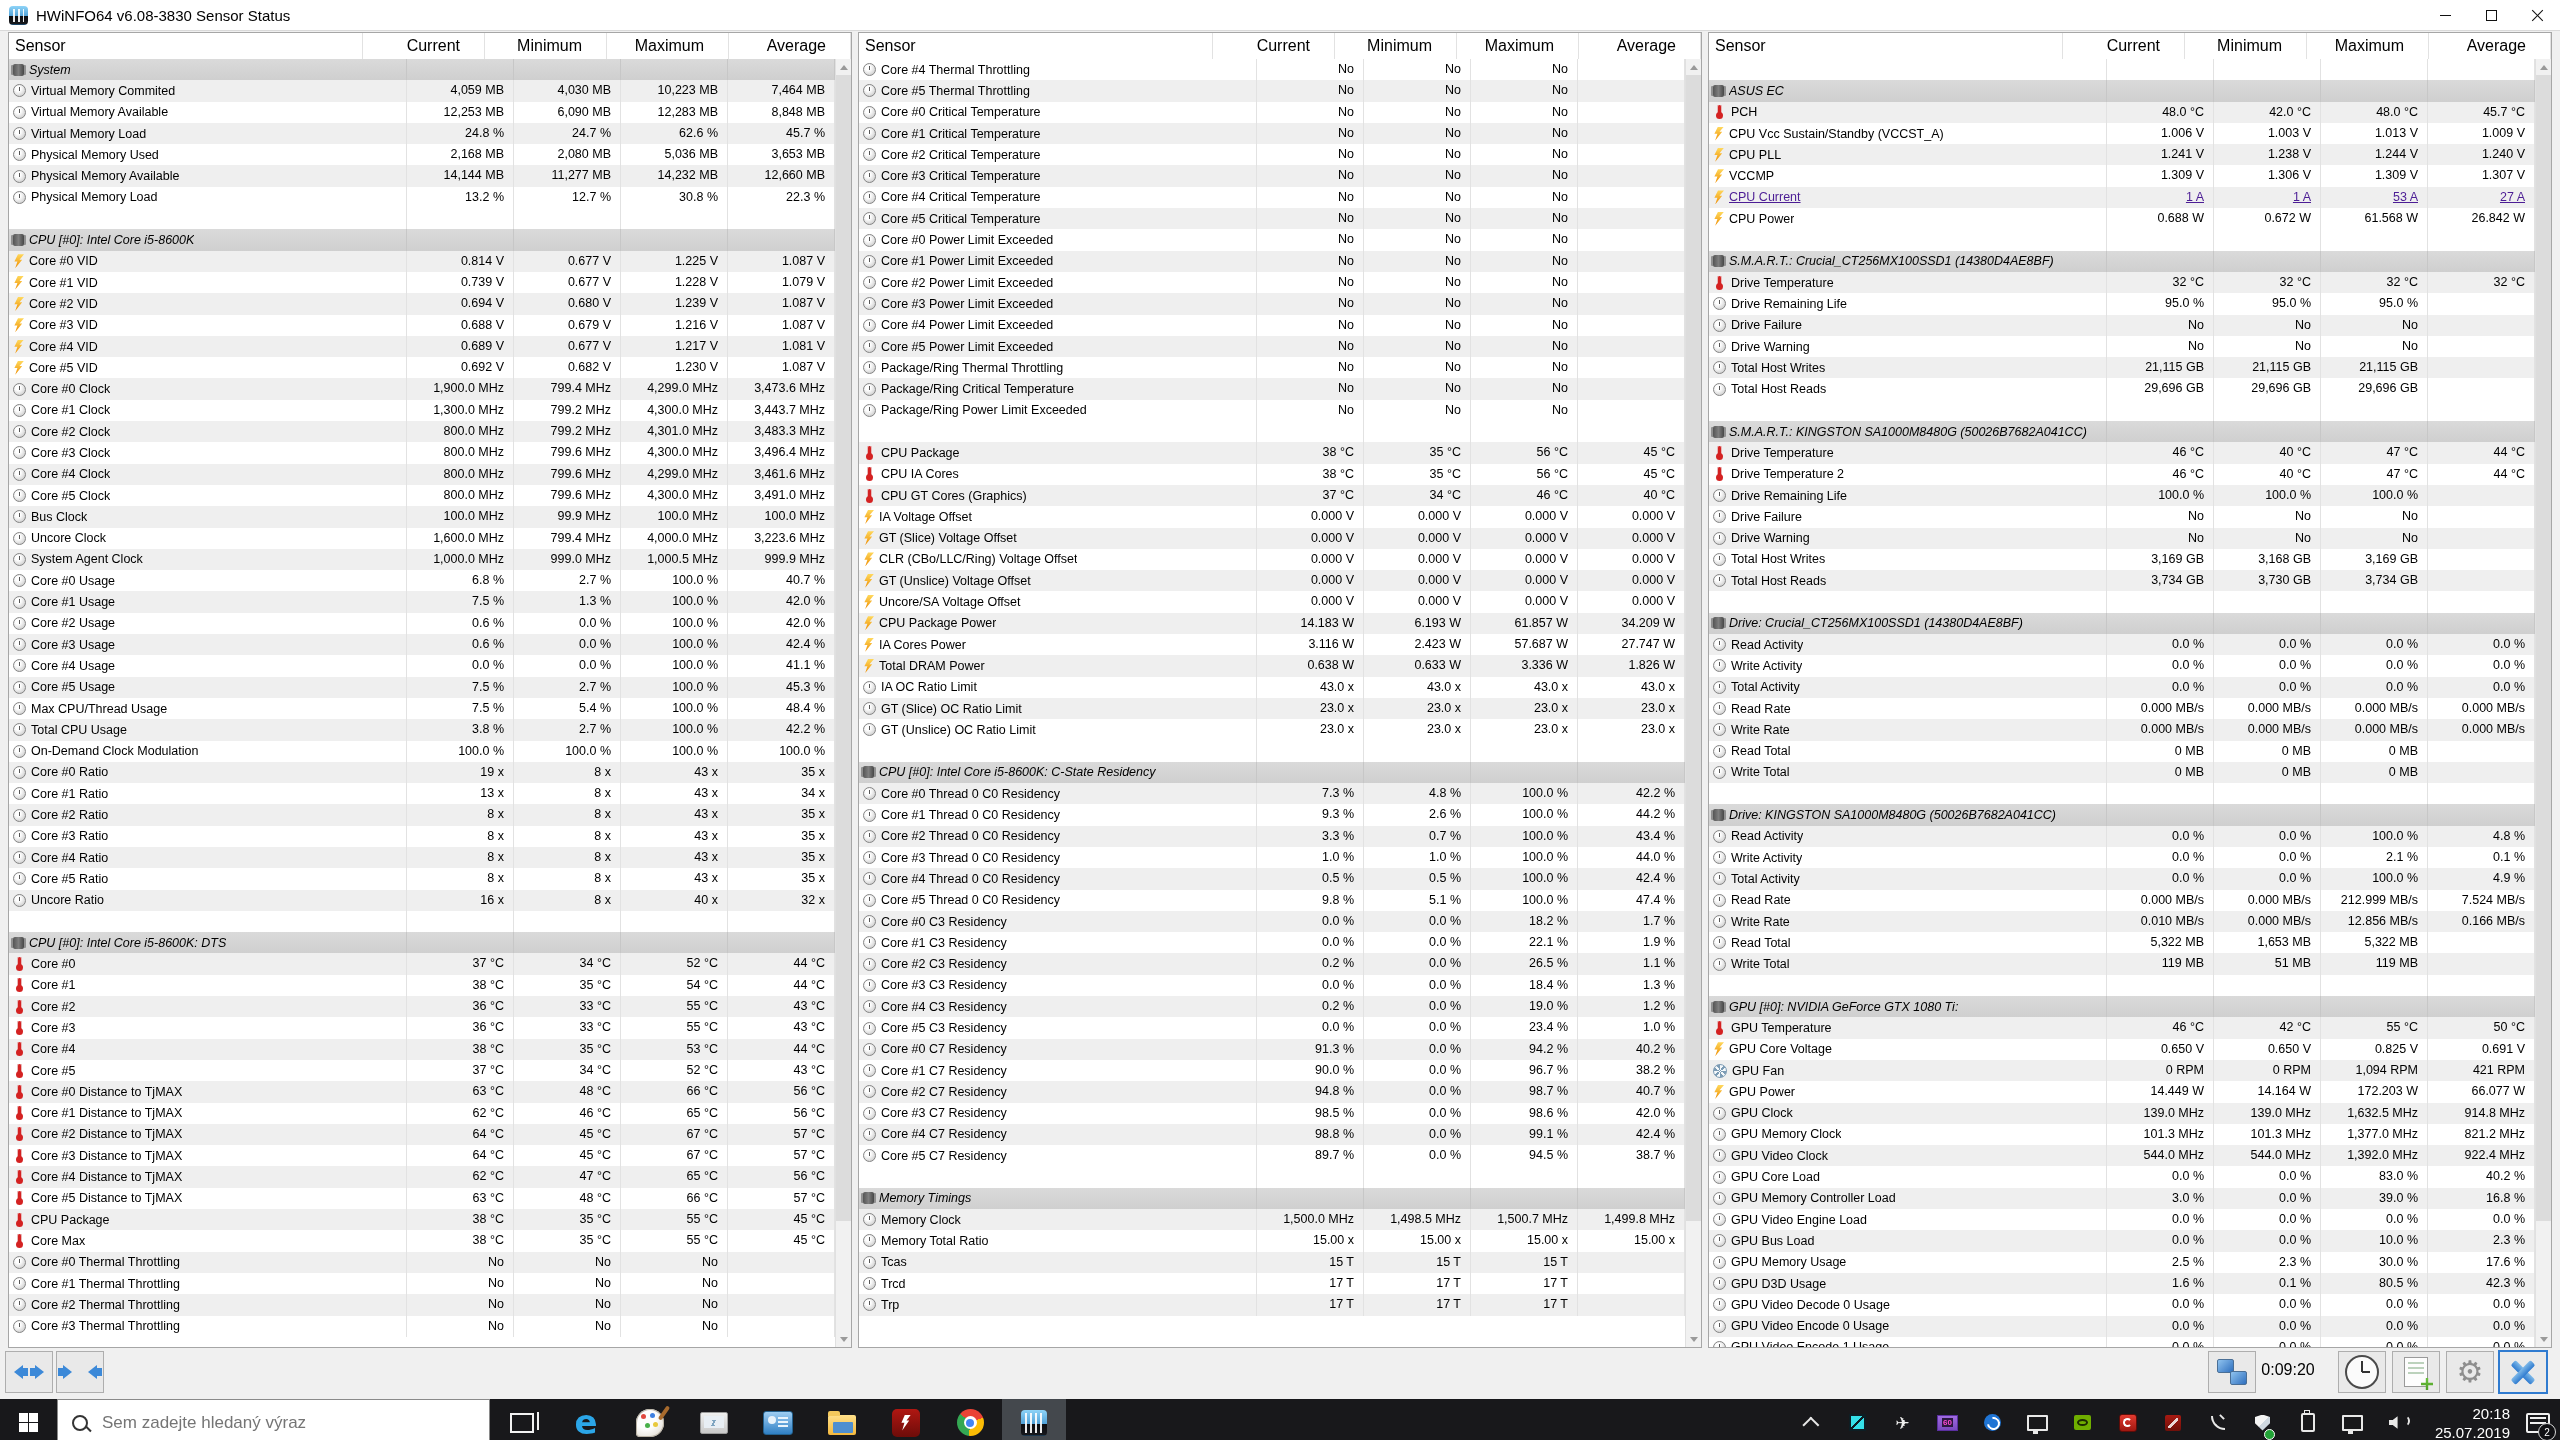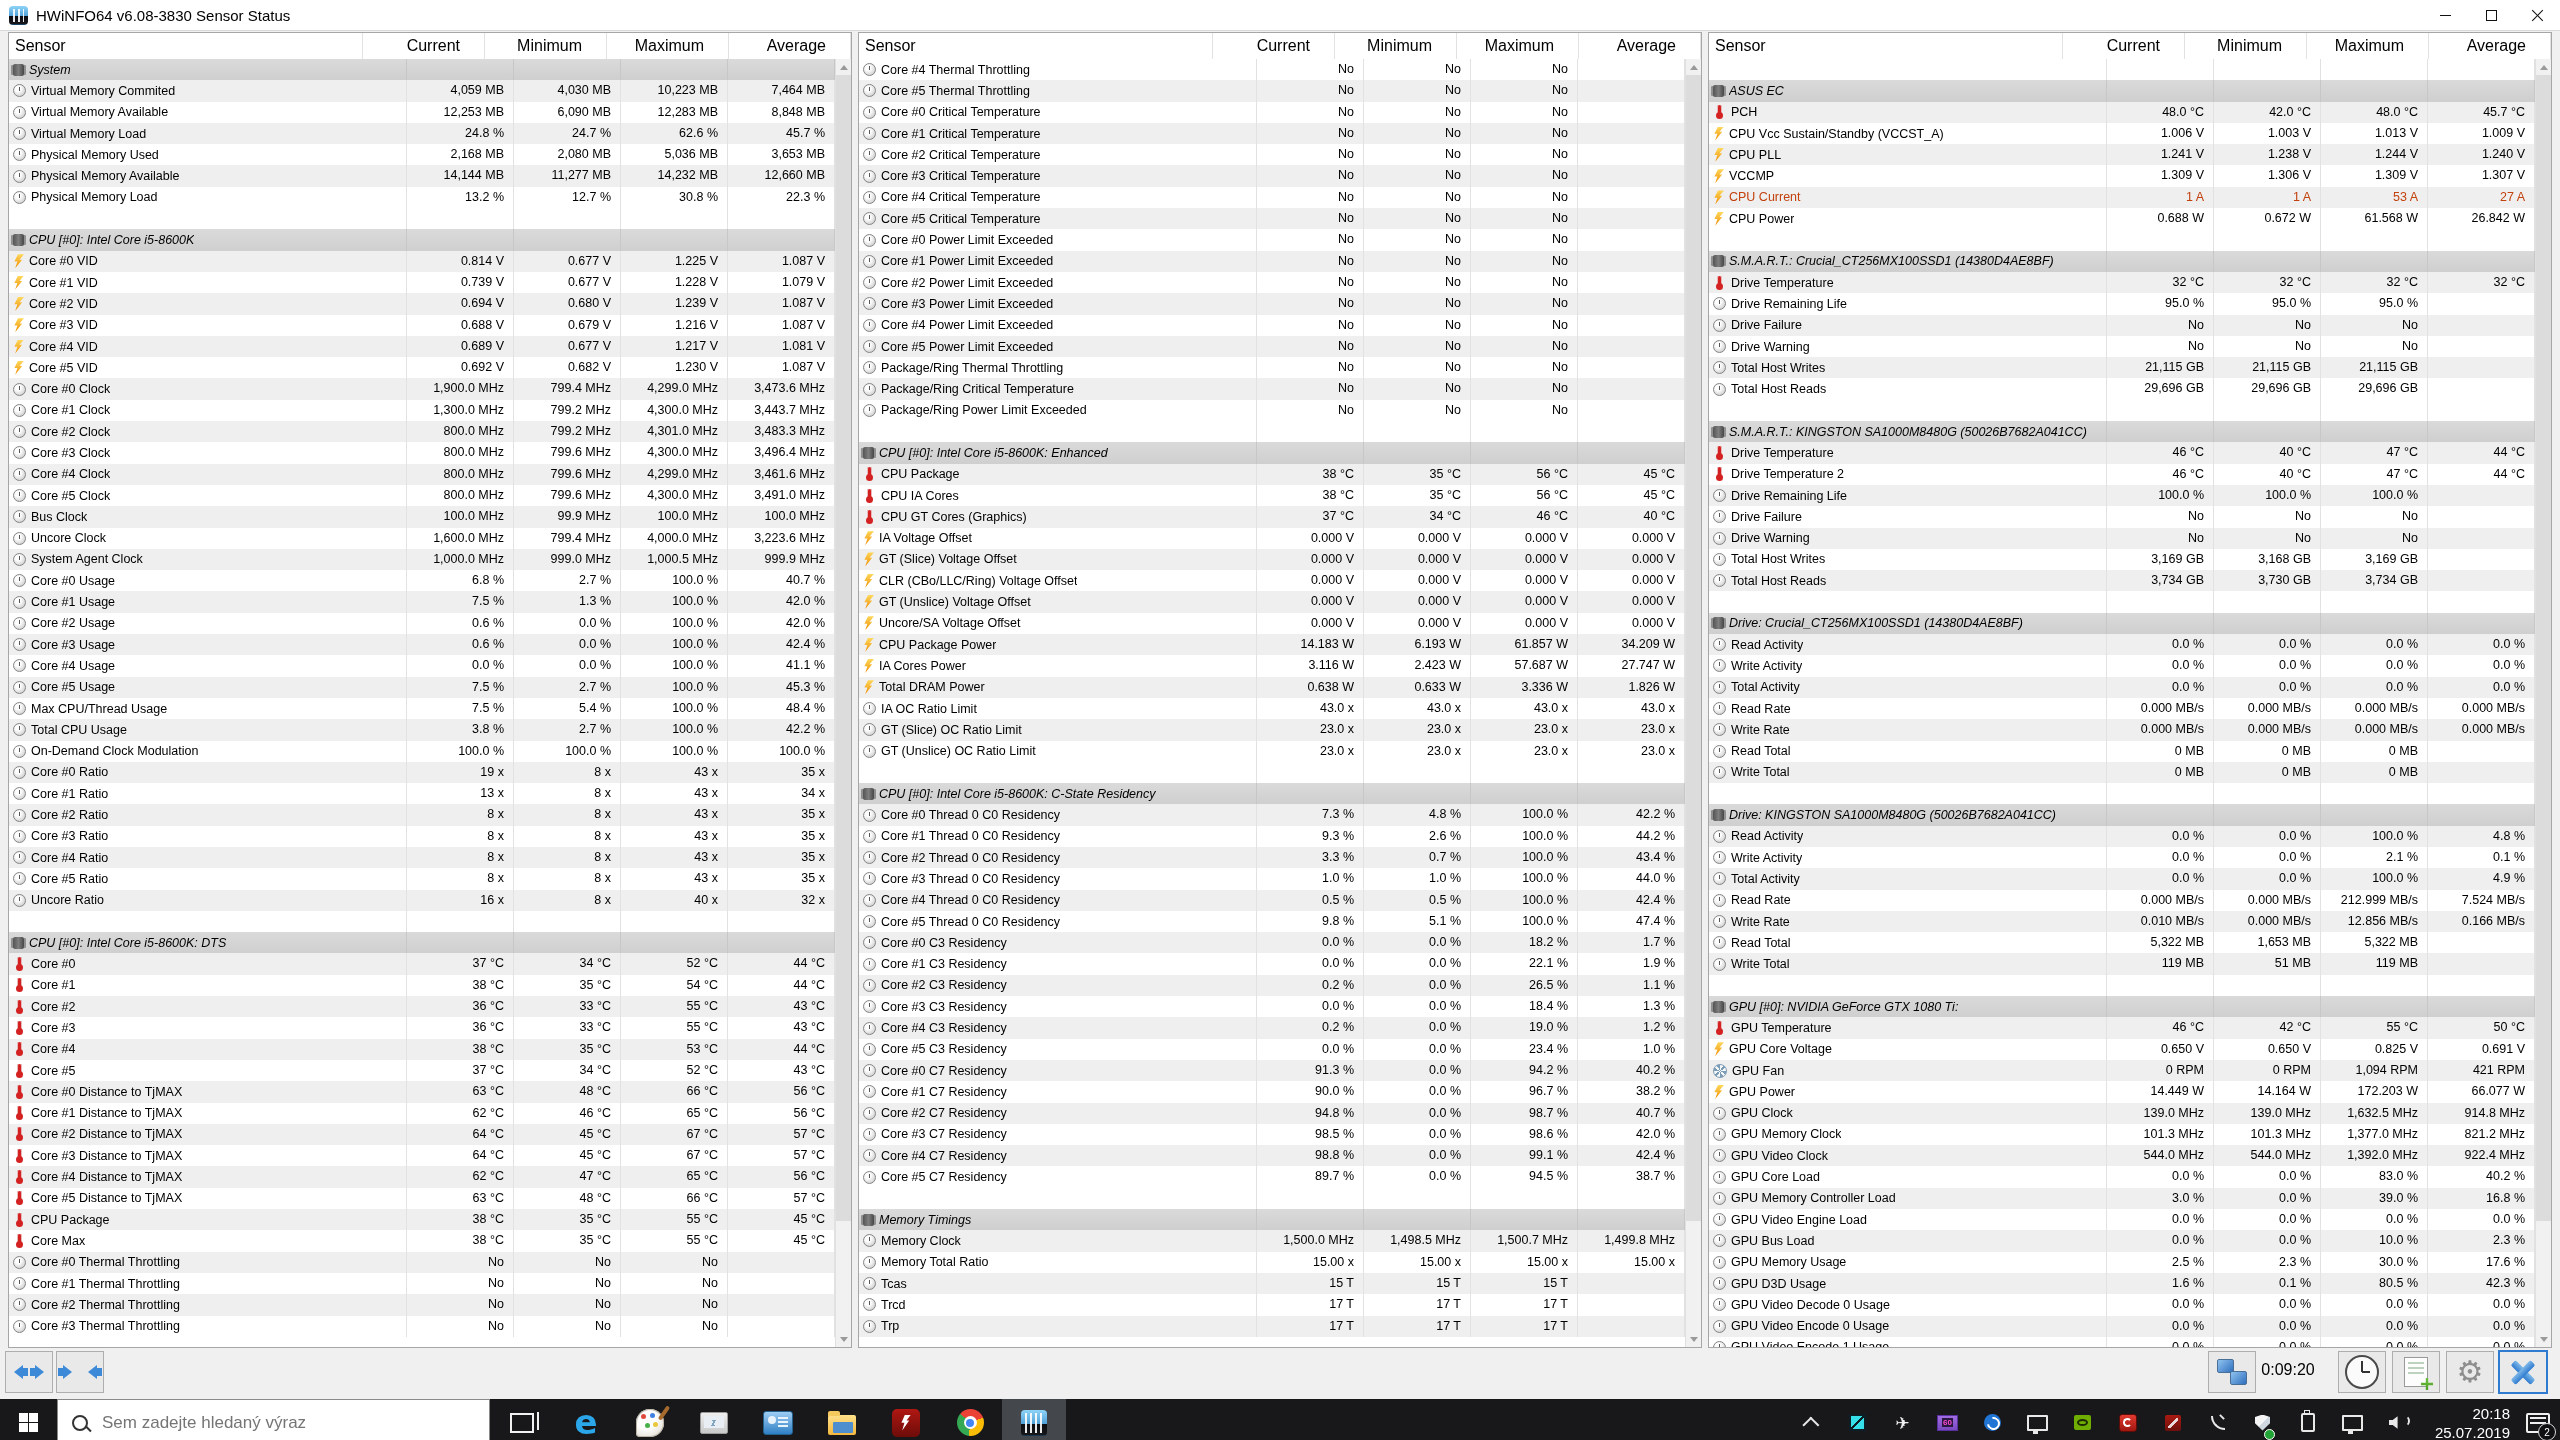--- a/index.html
+++ b/index.html
@@ -33,21 +33,21 @@
     display:flex;align-items:center;justify-content:flex-end;}
   .p-bwrap{display:flex;flex:1;min-height:0;}
   .p-body{flex:1;overflow:hidden;min-width:0;}
   .row{display:flex;height:21.3px;font-size:12.5px;color:#000;background:#fff;align-items:stretch;}
   .row.shade{background:#efefef;}
   .row.sec{background:linear-gradient(#dadada,#cfcfcf);font-style:italic;}
   .row .lbl{flex:1;display:flex;align-items:center;border-right:1px solid #e2e2e2;overflow:hidden;white-space:nowrap;}
   .row .v{width:97px;flex:none;text-align:right;padding-right:9px;border-right:1px solid #e2e2e2;
     line-height:21.3px;white-space:nowrap;}
   .row.sec .v,.row.sec .lbl{border-right-color:#c7c7c7;}
-  .row.dim{color:#c2410c;}
+  .row.dim{color:#4c1d95;text-decoration:underline;}
   .row .lbl span{overflow:hidden;text-overflow:ellipsis;}
 
   
   .ic{flex:none;margin:0 5px 0 4px;display:inline-block;position:relative;}
   .ic-chip{width:11px;height:12px;border-radius:2px;
     background:linear-gradient(90deg,#545454,#7e7e7e 50%,#474747);
     box-shadow:-3px 0 0 -1px #909090,3px 0 0 -1px #909090;}
   .ic-clock{width:11px;height:11px;border:1px solid #858585;border-radius:50%;
     background:radial-gradient(circle at 38% 35%,#ffffff 25%,#d8d8d8 70%,#aeaeae);}
   .ic-clock::before{content:"";position:absolute;left:5px;top:2px;width:1px;height:4px;background:#555;}
@@ -997,30 +997,20 @@
               <span class="v">No</span>
               <span class="v"></span>
             </div>
             <div class="row">
               <span class="lbl"></span>
               <span class="v"></span>
               <span class="v"></span>
               <span class="v"></span>
               <span class="v"></span>
             </div>
-            <div class="row sec">
-              <span class="lbl">
-                <span class="ic ic-chip"></span>
-                <span>CPU [#0]: Intel Core i5-8600K: Enhanced</span>
-              </span>
-              <span class="v"></span>
-              <span class="v"></span>
-              <span class="v"></span>
-              <span class="v"></span>
-            </div>
             <div class="row shade">
               <span class="lbl">
                 <span class="ic ic-therm"></span>
                 <span>CPU Package</span>
               </span>
               <span class="v">38 °C</span>
               <span class="v">35 °C</span>
               <span class="v">56 °C</span>
               <span class="v">45 °C</span>
             </div>

